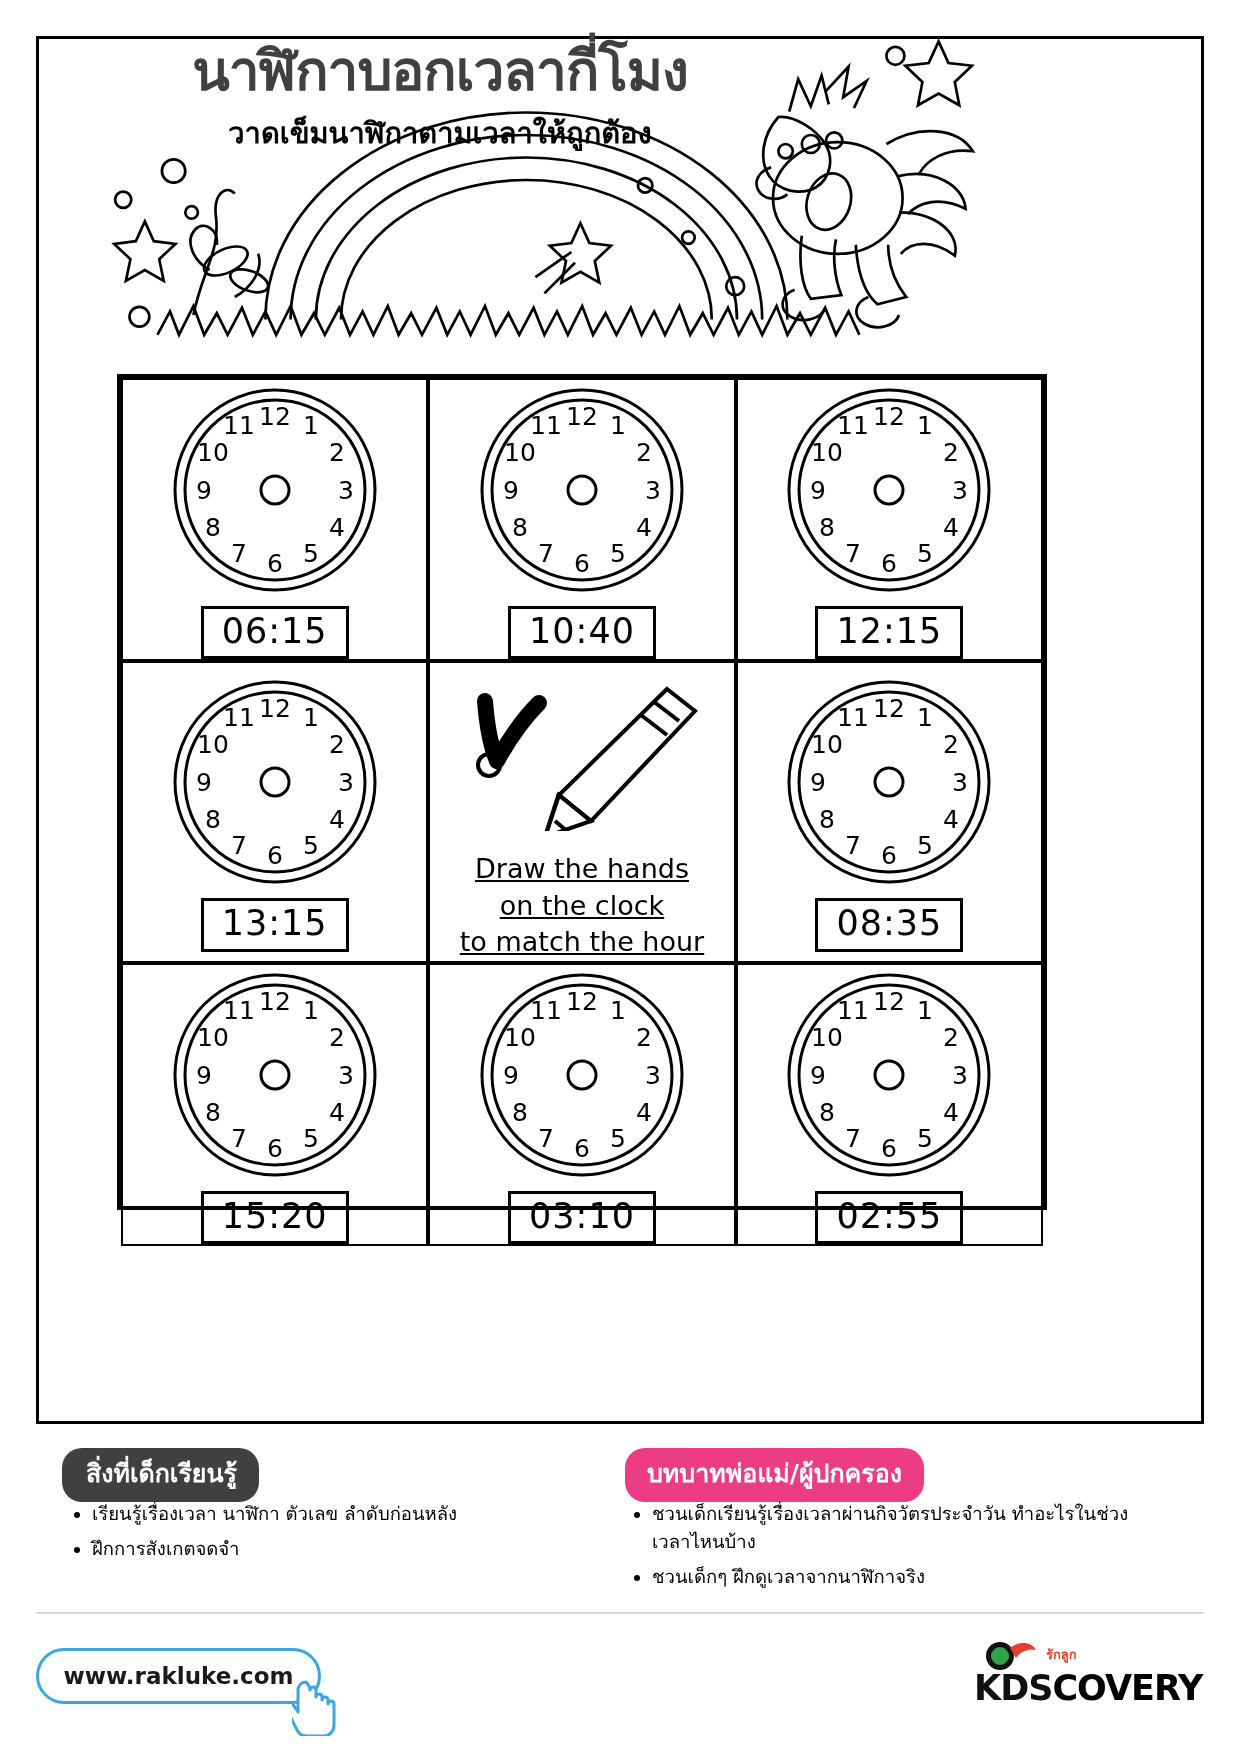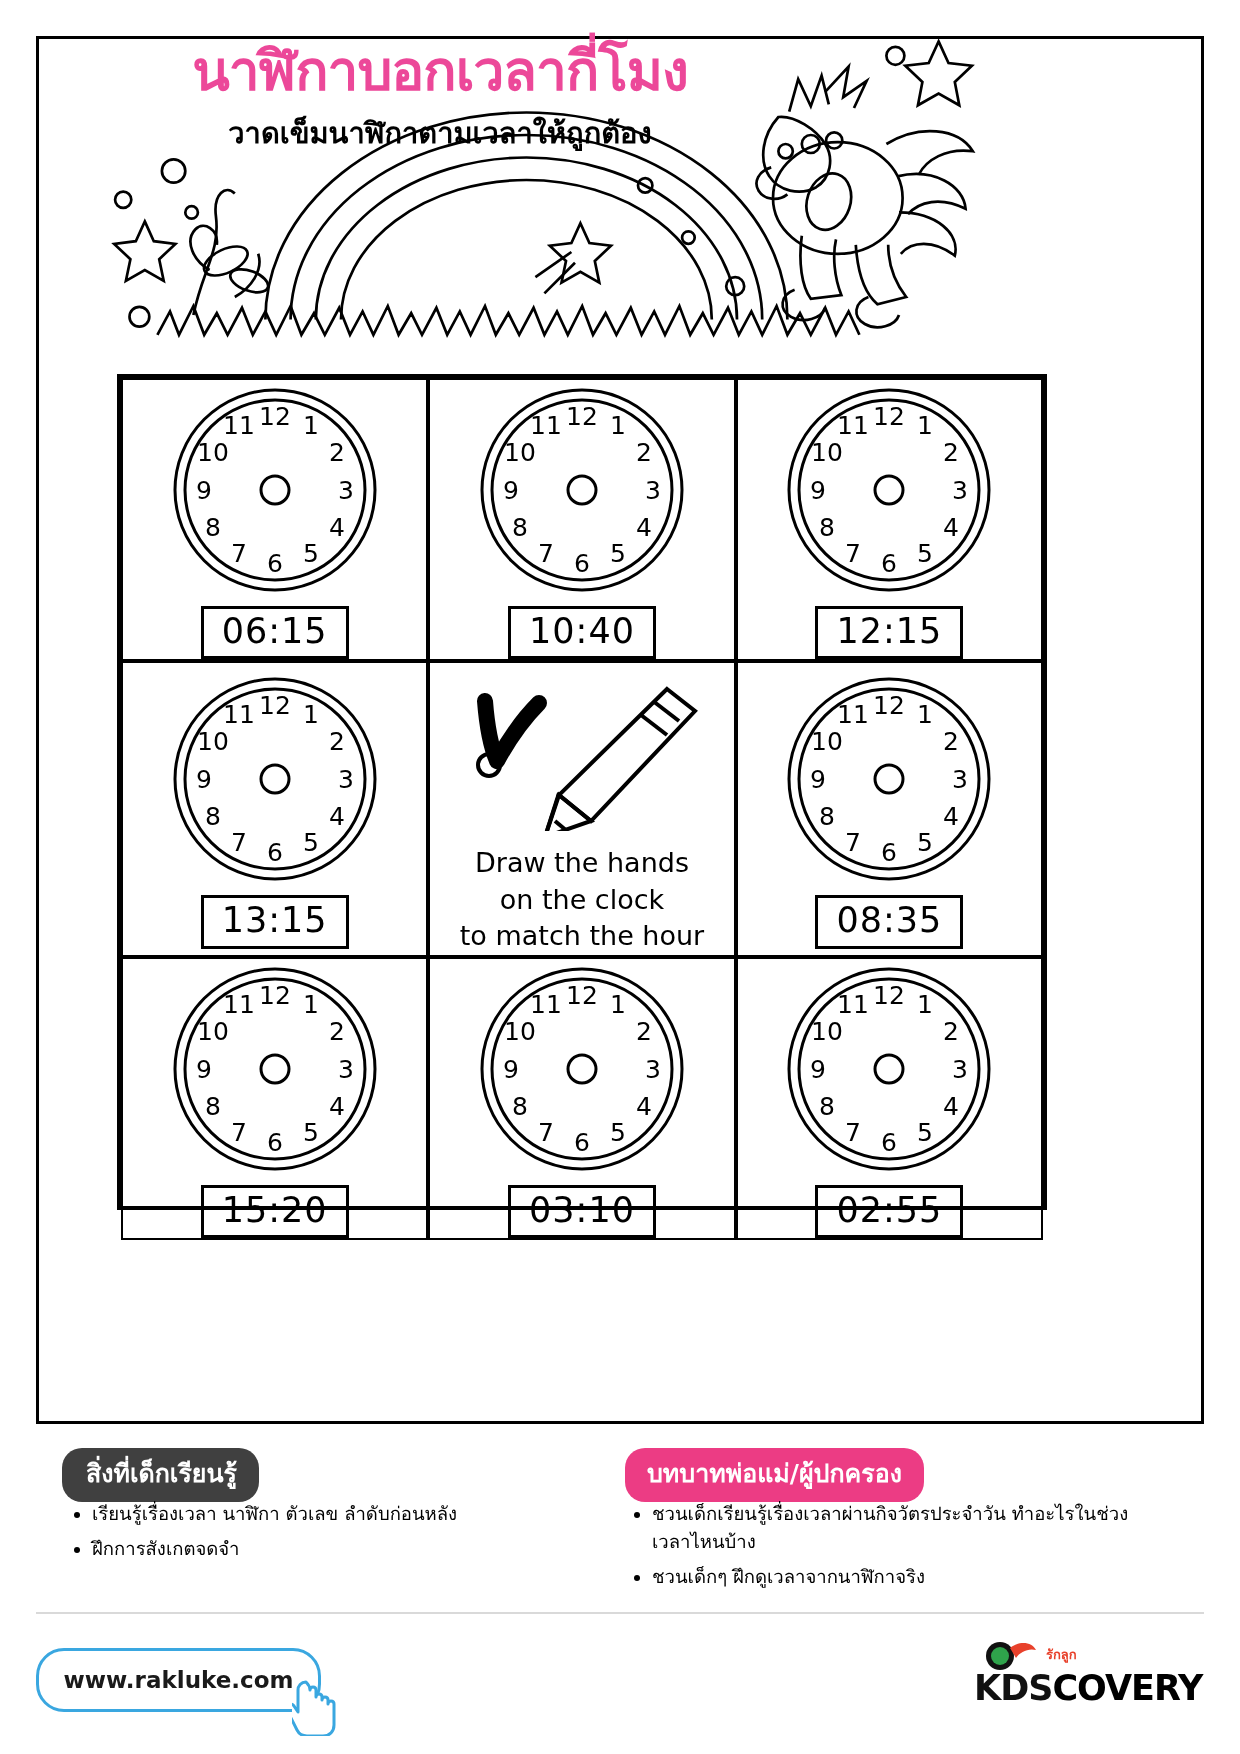--- a/index.html
+++ b/index.html
@@ -24,21 +24,21 @@
   }
   
   .title {
     position: absolute;
     left: 60px; top: 40px;
     width: 760px;
     text-align: center;
     font-size: 55px;
     font-weight: bold;
     line-height: 1.15;
-    color: #ec4899;
+    color: #404040;
     letter-spacing: -1px;
   }
   .subtitle {
     position: absolute;
     left: 60px; top: 110px;
     width: 760px;
     text-align: center;
     font-size: 29px;
     font-weight: bold;
     color: #000;
@@ -69,25 +69,26 @@
     border: 3px solid #000;
     padding: 2px 18px 5px 18px;
     font-size: 35px;
     font-weight: normal;
     letter-spacing: 1px;
     font-family: "DejaVu Sans", sans-serif;
     line-height: 1.15;
   }
   .center-cell { justify-content: flex-start; padding-top: 18px; }
   .center-text {
-    margin-top: 14px;
+    margin-top: 20px;
     font-size: 27px;
     line-height: 1.35;
     text-align: center;
     color: #000;
+    text-decoration: underline;
   }
   
   .badge {
     position: absolute;
     color: #fff;
     font-size: 25px;
     font-weight: bold;
     padding: 5px 22px 9px 22px;
     border-radius: 20px;
     white-space: nowrap;
@@ -102,21 +103,21 @@
   .hr {
     position: absolute;
     left: 36px; top: 1612px;
     width: 1168px; height: 2px;
     background: #d9d9d9;
   }
   
   .url-pill {
     position: absolute;
     left: 36px; top: 1648px;
-    width: 285px; height: 64px;
+    width: 285px; height: 56px;
     border: 3px solid #3aa7e0;
     border-radius: 28px;
     display: flex; align-items: center; justify-content: center;
     font-size: 23px;
     font-weight: bold;
     color: #1a1a1a;
   }
   .cursor-icon { position: absolute; left: 292px; top: 1678px; }
   .logo { position: absolute; right: 36px; top: 1640px; width: 230px; height: 70px; }
   .logo-text {

